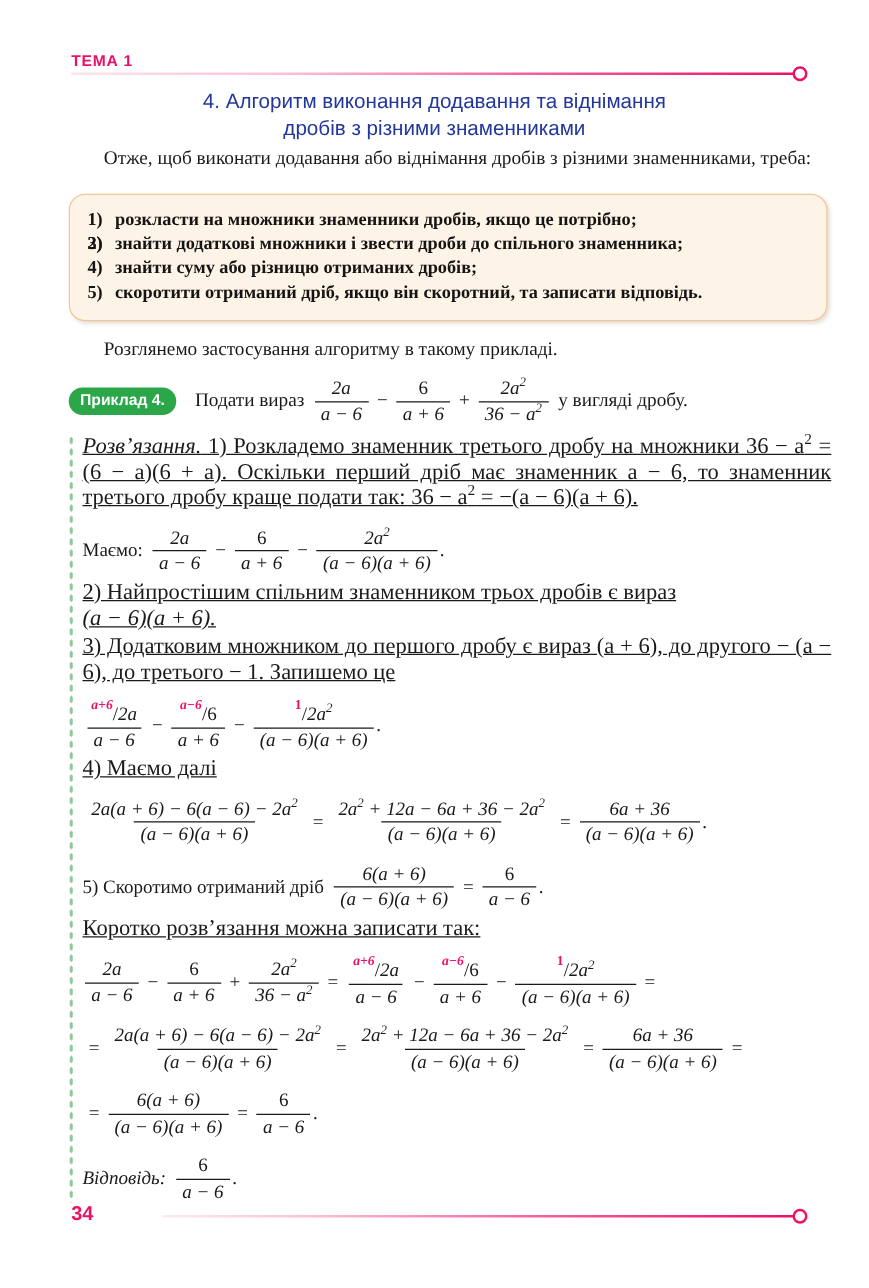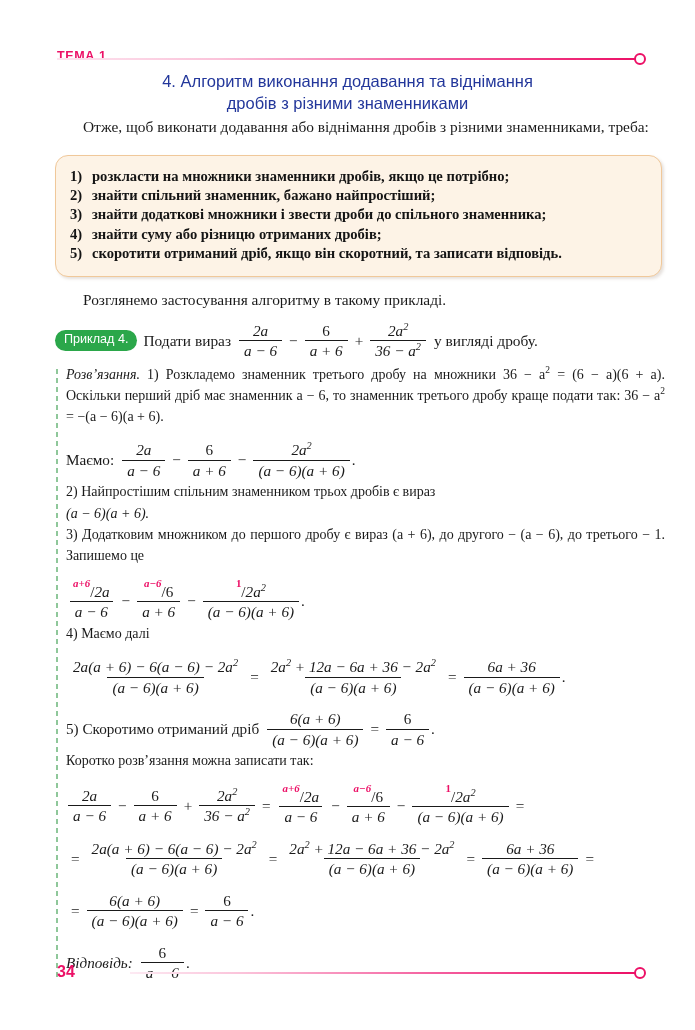--- a/index.html
+++ b/index.html
@@ -20,21 +20,21 @@
   .header {
     position: absolute;
     top: 36px;
     left: 0;
     width: 695px;
     height: 34px;
   }
   .theme-label {
     position: absolute;
     left: 57px;
-    top: 13px;
+    top: 6px;
     font-family: "Liberation Sans", sans-serif;
     font-weight: bold;
     font-size: 12.5px;
     letter-spacing: 0.6px;
     color: #ec1066;
   }
   .header-rule {
     position: absolute;
     left: 57px;
     top: 22px;
@@ -131,25 +131,25 @@
     display: flex;
     align-items: center;
     font-size: 15.4px;
     min-height: 30px;
   }
   .example-badge {
     display: inline-block;
     background: #2ba74a;
     color: #ffffff;
     font-family: "Liberation Sans", sans-serif;
-    font-weight: normal;
+    font-weight: bold;
     font-size: 12.6px;
     padding: 3.5px 9px 4px 9px;
     border-radius: 11px;
-    margin-right: 6px;
+    margin-right: 15px;
     white-space: nowrap;
     line-height: 1.1;
   }
 
   
   .solution {
     margin: 6px 0 0 0;
     padding: 0 30px 0 66px;
     position: relative;
   }
@@ -158,23 +158,24 @@
     left: 55px;
     top: 2px;
     bottom: 0;
     width: 4px;
     background-image: radial-gradient(#8fc79a 45%, transparent 46%);
     background-size: 4px 9px;
     background-repeat: repeat-y;
   }
   .solution p {
     margin: 0 0 1px 0;
-    font-size: 14px;
+    font-size: 18px;
     line-height: 20.6px;
     text-align: justify;
+    text-decoration: underline;
   }
   .solution p.nj { text-align: left; }
   .centered { text-align: left; }
 
   
   .math {
     font-style: italic;
     font-family: "Liberation Serif", serif;
   }
   .up { font-style: normal; }
@@ -279,21 +280,20 @@
   <p class="body">Отже, щоб виконати додавання або віднімання дробів з різними знаменниками, треба:</p>
 
   <div class="algo-box">
     <ol>
       <li>
         <span class="marker">1)</span>
         <span>розкласти на множники знаменники дробів, якщо це потрібно;</span>
       </li>
       <li>
         <span class="marker">2)</span>
-        <span>знайти спільний знаменник, бажано найпростіший;</span>
       </li>
       <li>
         <span class="marker">3)</span>
         <span>знайти додаткові множники і звести дроби до спільного знаменника;</span>
       </li>
       <li>
         <span class="marker">4)</span>
         <span>знайти суму або різницю отриманих дробів;</span>
       </li>
       <li>

